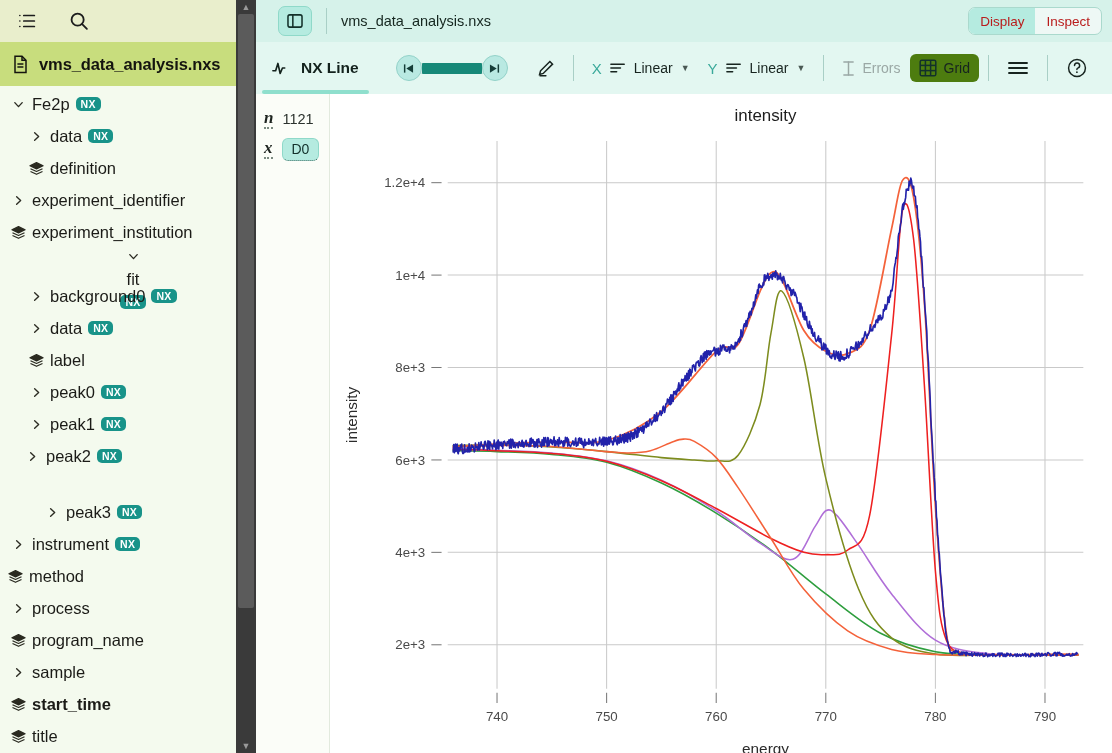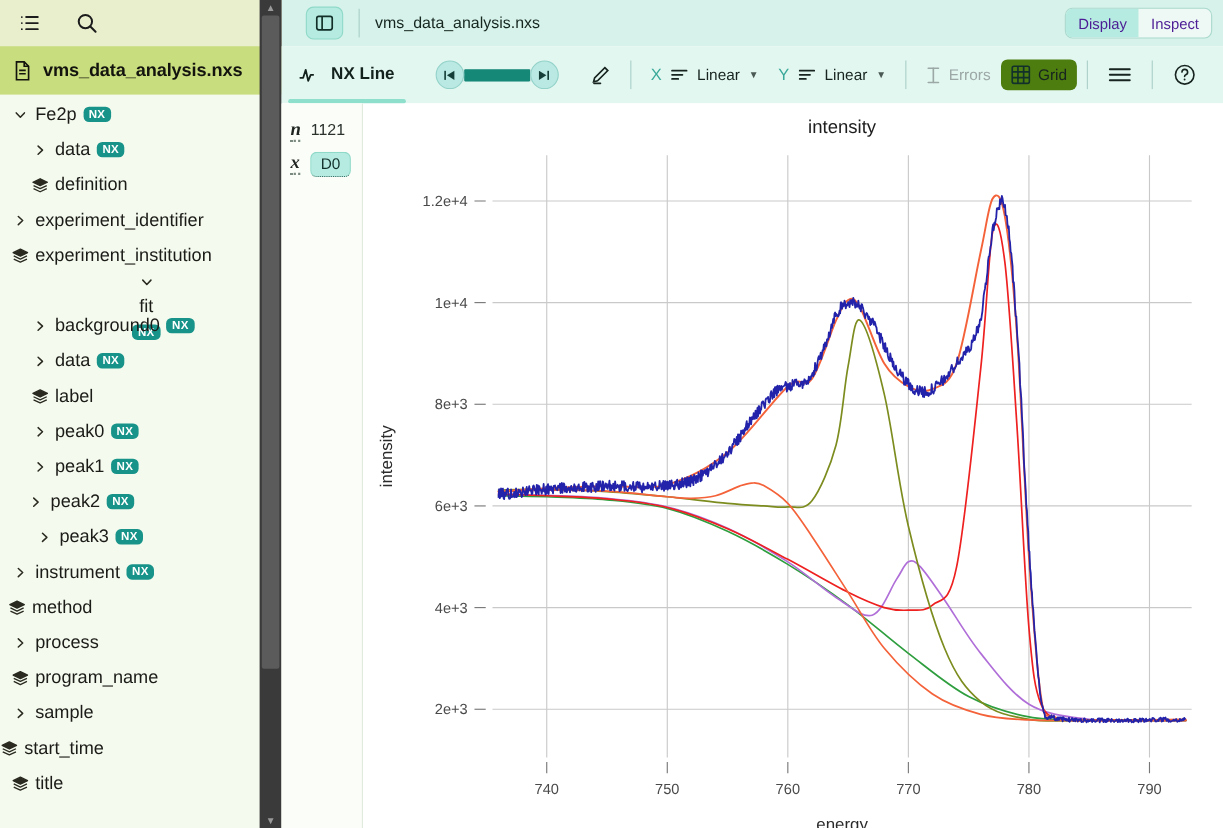--- a/index.html
+++ b/index.html
@@ -95,21 +95,21 @@
   }
   .vdiv { width: 1px; height: 26px; background: #a9cfc6; margin: 0 14px; }
   .doctitle { font-size: 14.5px; color: #15261f; }
   .spacer { flex: 1 1 auto; }
   .seg {
     display: flex; border: 1px solid #aad9cd; border-radius: 7px;
     overflow: hidden; height: 28px; background: #eef8f5;
   }
   .seg div {
     padding: 0 11px; display: flex; align-items: center;
-    font-size: 13.5px; color: #4c1d95; cursor: pointer;
+    font-size: 13.5px; color: #b91c1c; cursor: pointer;
   }
   .seg div.on { background: #b5ebe0; }
 
   .toolbar {
     height: 52px; background: #e3f7f1;
     display: flex; align-items: center;
     flex: 0 0 52px; position: relative;
   }
   .tabitem {
     height: 52px; display: flex; align-items: center; gap: 9px;
@@ -318,21 +318,21 @@
         </div>
         <div class="tnode" style="padding-left: 24px;">
           <span class="chev">
             <svg width="13" height="13" viewBox="0 0 14 14" fill="none" stroke="#2b2b22" stroke-width="1.5" stroke-linecap="round" stroke-linejoin="round">
               <polyline points="5,3 9.3,7 5,11"></polyline>
             </svg>
           </span>
           <span>peak2</span>
           <span class="nxbadge">NX</span>
         </div>
-        <div class="tnode" style="padding-left: 32px;">
+        <div class="tnode" style="padding-left: 44px; margin-top: 24px;">
           <span class="chev">
             <svg width="13" height="13" viewBox="0 0 14 14" fill="none" stroke="#2b2b22" stroke-width="1.5" stroke-linecap="round" stroke-linejoin="round">
               <polyline points="5,3 9.3,7 5,11"></polyline>
             </svg>
           </span>
           <span>peak3</span>
           <span class="nxbadge">NX</span>
         </div>
         <div class="tnode" style="padding-left: 10px;">
           <span class="chev">
@@ -372,21 +372,21 @@
           <span>program_name</span>
         </div>
         <div class="tnode" style="padding-left: 10px;">
           <span class="chev">
             <svg width="13" height="13" viewBox="0 0 14 14" fill="none" stroke="#2b2b22" stroke-width="1.5" stroke-linecap="round" stroke-linejoin="round">
               <polyline points="5,3 9.3,7 5,11"></polyline>
             </svg>
           </span>
           <span>sample</span>
         </div>
-        <div class="tnode" style="">
+        <div class="tnode" style="padding-left: 10px; font-weight: bold;">
           <span class="stack-ic">
             <svg width="15" height="15" viewBox="0 0 16 16" fill="none" stroke="#2a2a20" stroke-width="1.3" stroke-linejoin="round">
               <path d="M8 1.6 15 5 8 8.4 1 5z" fill="#2a2a20"></path>
               <path d="M1.6 8.2 8 11.2l6.4-3"></path>
               <path d="M1.6 11.2 8 14.2l6.4-3"></path>
             </svg>
           </span>
           <span>start_time</span>
         </div>
         <div class="tnode" style="padding-left: 10px;">

